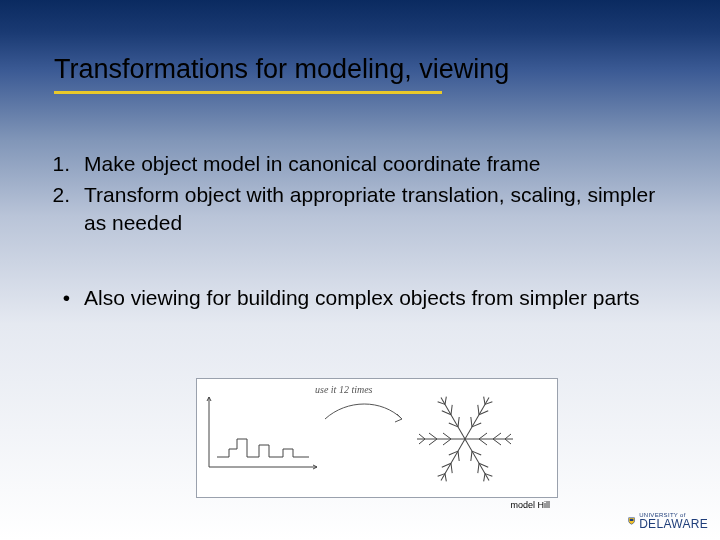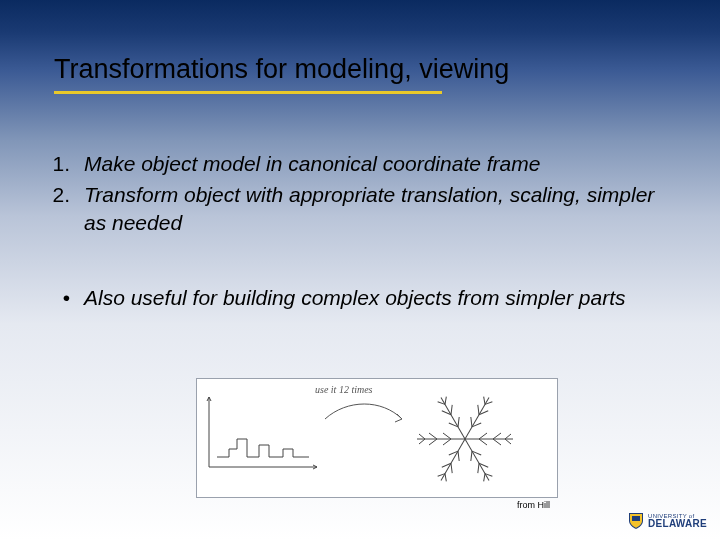--- a/index.html
+++ b/index.html
@@ -56,21 +56,20 @@
     display: flex;
     margin-bottom: 4px;
   }
   .marker {
     min-width: 40px;
     text-align: right;
     padding-right: 14px;
   }
   .txt {
     flex: 1;
-    font-style: italic;
   }
   .gap {
     height: 44px;
   }
   .figure {
     position: absolute;
     left: 196px;
     top: 378px;
     width: 360px;
     height: 118px;
@@ -102,21 +101,21 @@
   }
   .logo-shield {
     width: 16px;
     height: 18px;
     margin-right: 4px;
   }
   .logo-text {
     line-height: 1;
   }
   .logo-text .l1 { font-size: 6px; color: #1f3e7a; }
-  .logo-text .l2 { font-size: 10px; color: #1f3e7a; font-weight: bold; }
+  .logo-text .l2 { font-size: 12px; color: #1f3e7a; font-weight: normal; }
 </style>
 </head>
 <body>
 
 <div class="slide">
 
   <div class="title-wrap">
     <div class="title">Transformations for modeling, viewing</div>
     <div class="title-line"></div>
   </div>
@@ -126,21 +125,21 @@
       <div class="marker">1.</div>
       <div class="txt">Make object model in canonical coordinate frame</div>
     </div>
     <div class="item">
       <div class="marker">2.</div>
       <div class="txt">Transform object with appropriate translation, scaling, simpler as needed</div>
     </div>
     <div class="gap"></div>
     <div class="item">
       <div class="marker">•</div>
-      <div class="txt">Also useful for building complex objects from simpler parts</div>
+      <div class="txt">Also viewing for building complex objects from simpler parts</div>
     </div>
   </div>
 
   <div class="figure">
     <svg viewBox="0 0 360 118">
 
       <text x="118" y="14" font-size="10" fill="#555" font-family="serif" font-style="italic">use it 12 times</text>
 
       <g stroke="#444" stroke-width="1" fill="none">
         <path d="M12 18 L12 88 L120 88"></path>
@@ -210,21 +209,21 @@
             <line x1="28" y1="0" x2="36" y2="-6"></line>
               <line x1="28" y1="0" x2="36" y2="6"></line>
             <line x1="40" y1="0" x2="46" y2="-5"></line>
               <line x1="40" y1="0" x2="46" y2="5"></line>
           </g>
         </g>
       </g>
     </svg>
   </div>
 
-  <div class="from-hill">from Hill</div>
+  <div class="from-hill">model Hill</div>
 
   <div class="logo">
     <svg class="logo-shield" viewBox="0 0 16 18">
       <path d="M1 1 H15 V9 C15 14 8 17 8 17 C8 17 1 14 1 9 Z" fill="#1f3e7a"></path>
       <path d="M2 2 H14 V9 C14 13 8 15.8 8 15.8 C8 15.8 2 13 2 9 Z" fill="#f3c22b"></path>
       <rect x="4" y="4" width="8" height="5" fill="#1f3e7a"></rect>
     </svg>
     <div class="logo-text">
       <div class="l1">UNIVERSITY of</div>
       <div class="l2">DELAWARE</div>

